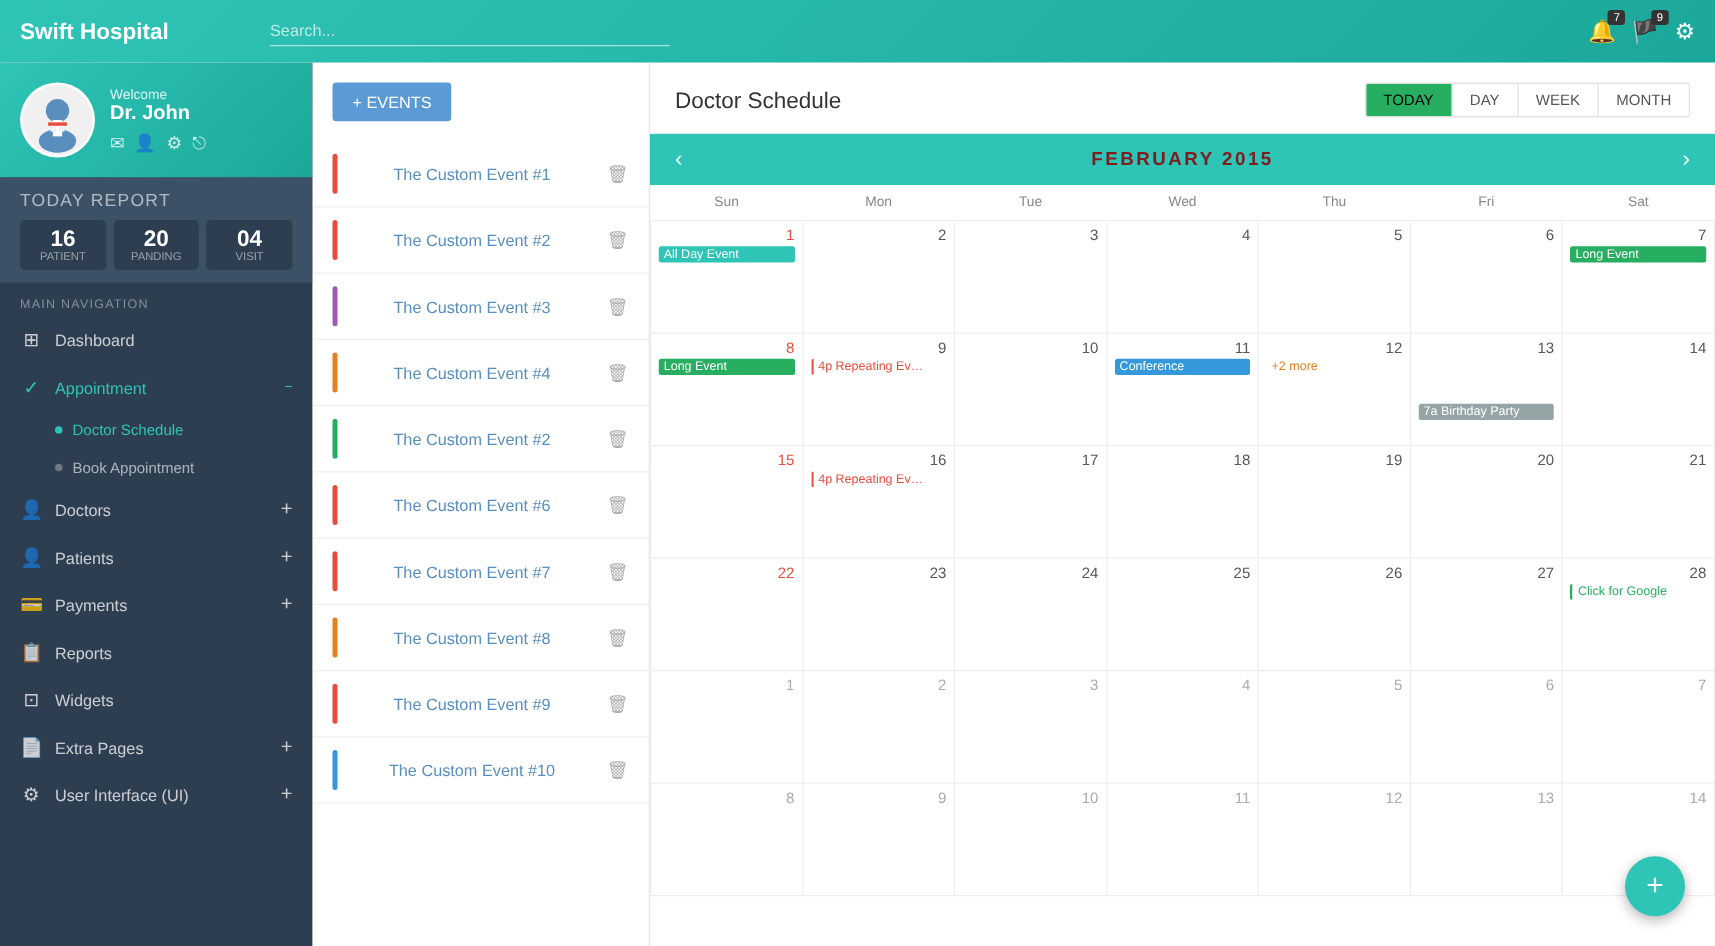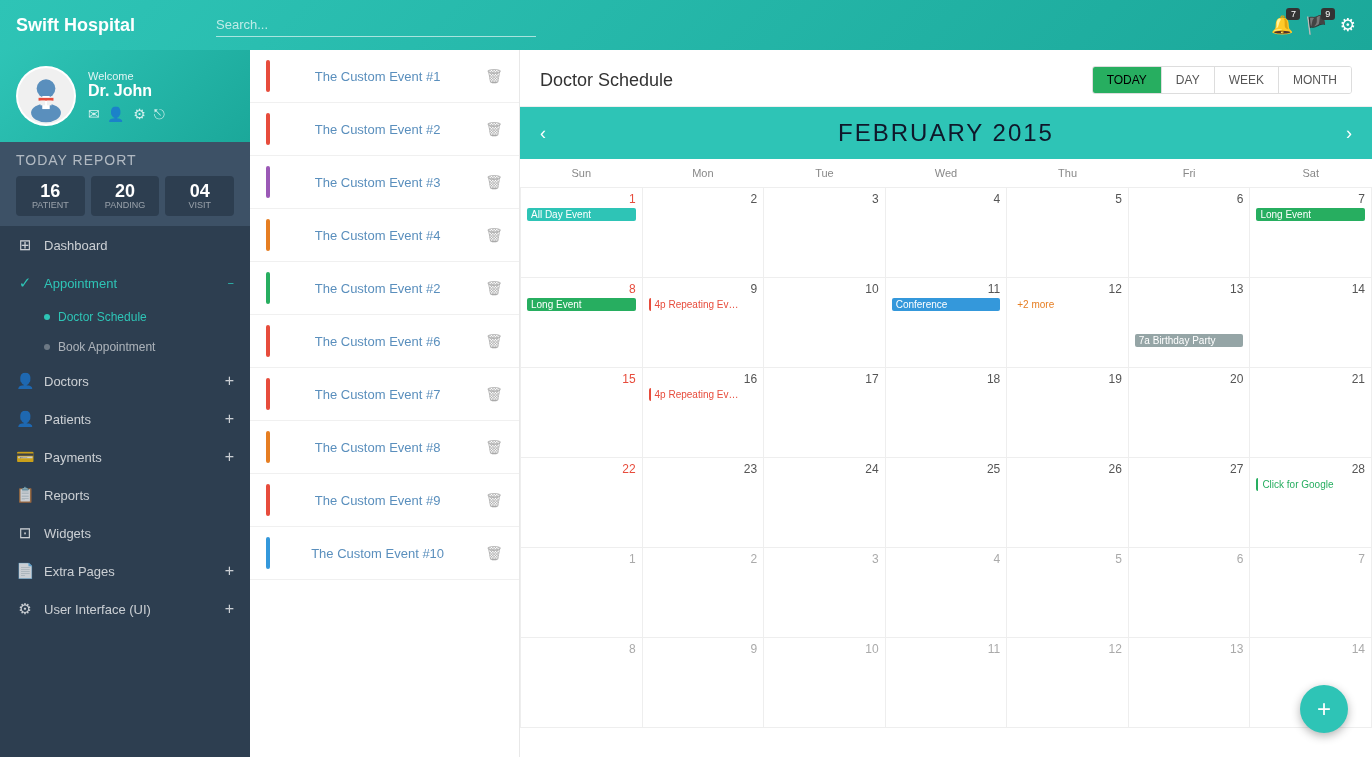--- a/index.html
+++ b/index.html
@@ -293,23 +293,23 @@
     
     .month-nav {
       background: #2ec4b6;
       display: flex;
       align-items: center;
       justify-content: center;
       padding: 12px 20px;
       position: relative;
     }
     .month-nav .month-title {
-      color: #0f172a;
-      font-size: 24px;
-      font-weight: 400;
+      color: #7f1d1d;
+      font-size: 15px;
+      font-weight: 700;
       letter-spacing: 2px;
     }
     .month-nav .nav-arrow-btn {
       position: absolute;
       color: #fff;
       font-size: 18px;
       cursor: pointer;
       background: none;
       border: none;
       padding: 4px 10px;
@@ -442,20 +442,21 @@
           <div class="num">20</div>
           <div class="txt">Panding</div>
         </div>
         <div class="stat-box">
           <div class="num">04</div>
           <div class="txt">Visit</div>
         </div>
       </div>
     </div>
 
+    <div class="nav-section-label">MAIN NAVIGATION</div>
 
     <div class="nav-item">
       <span class="nav-icon">⊞</span>
       <span class="nav-label">Dashboard</span>
     </div>
 
     <div class="nav-item active">
       <span class="nav-icon">✓</span>
       <span class="nav-label">Appointment</span>
       <span class="nav-arrow">−</span>
@@ -507,20 +508,25 @@
     <div class="nav-item">
       <span class="nav-icon">⚙</span>
       <span class="nav-label">User Interface (UI)</span>
       <span class="nav-plus">+</span>
     </div>
   </aside>
 
   <div class="content">
 
     <div class="events-panel">
+      <div class="events-panel-header">
+        <button class="add-event-btn">
+          <span>+ EVENTS</span>
+        </button>
+      </div>
 
       <div class="event-item">
         <div class="event-color-bar" style="background:#e74c3c"></div>
         <span class="event-label">The Custom Event #1</span>
         <span class="event-delete">🗑</span>
       </div>
       <div class="event-item">
         <div class="event-color-bar" style="background:#e74c3c"></div>
         <span class="event-label">The Custom Event #2</span>
         <span class="event-delete">🗑</span>

